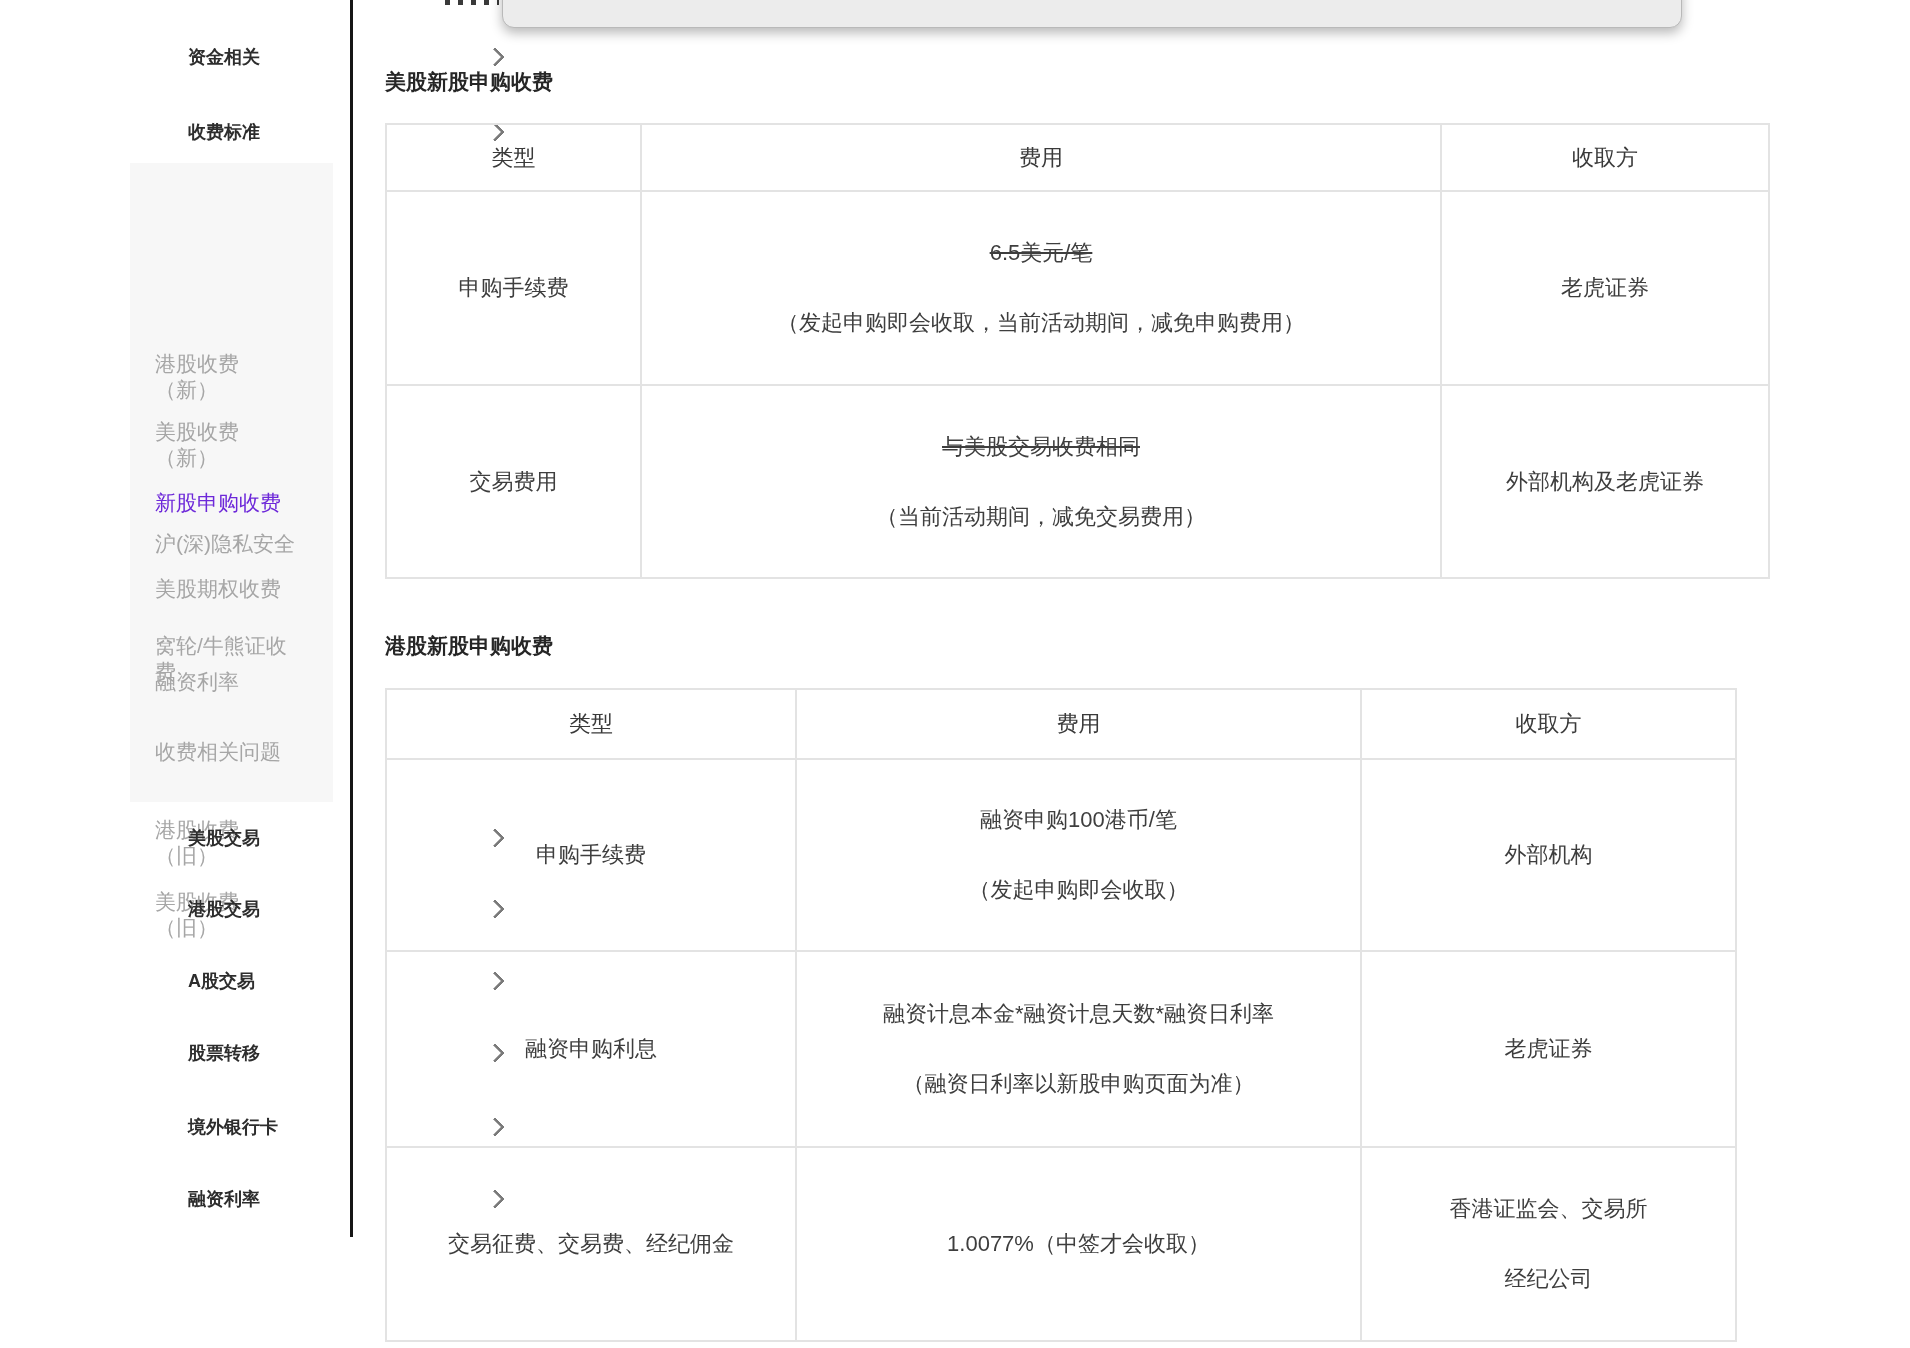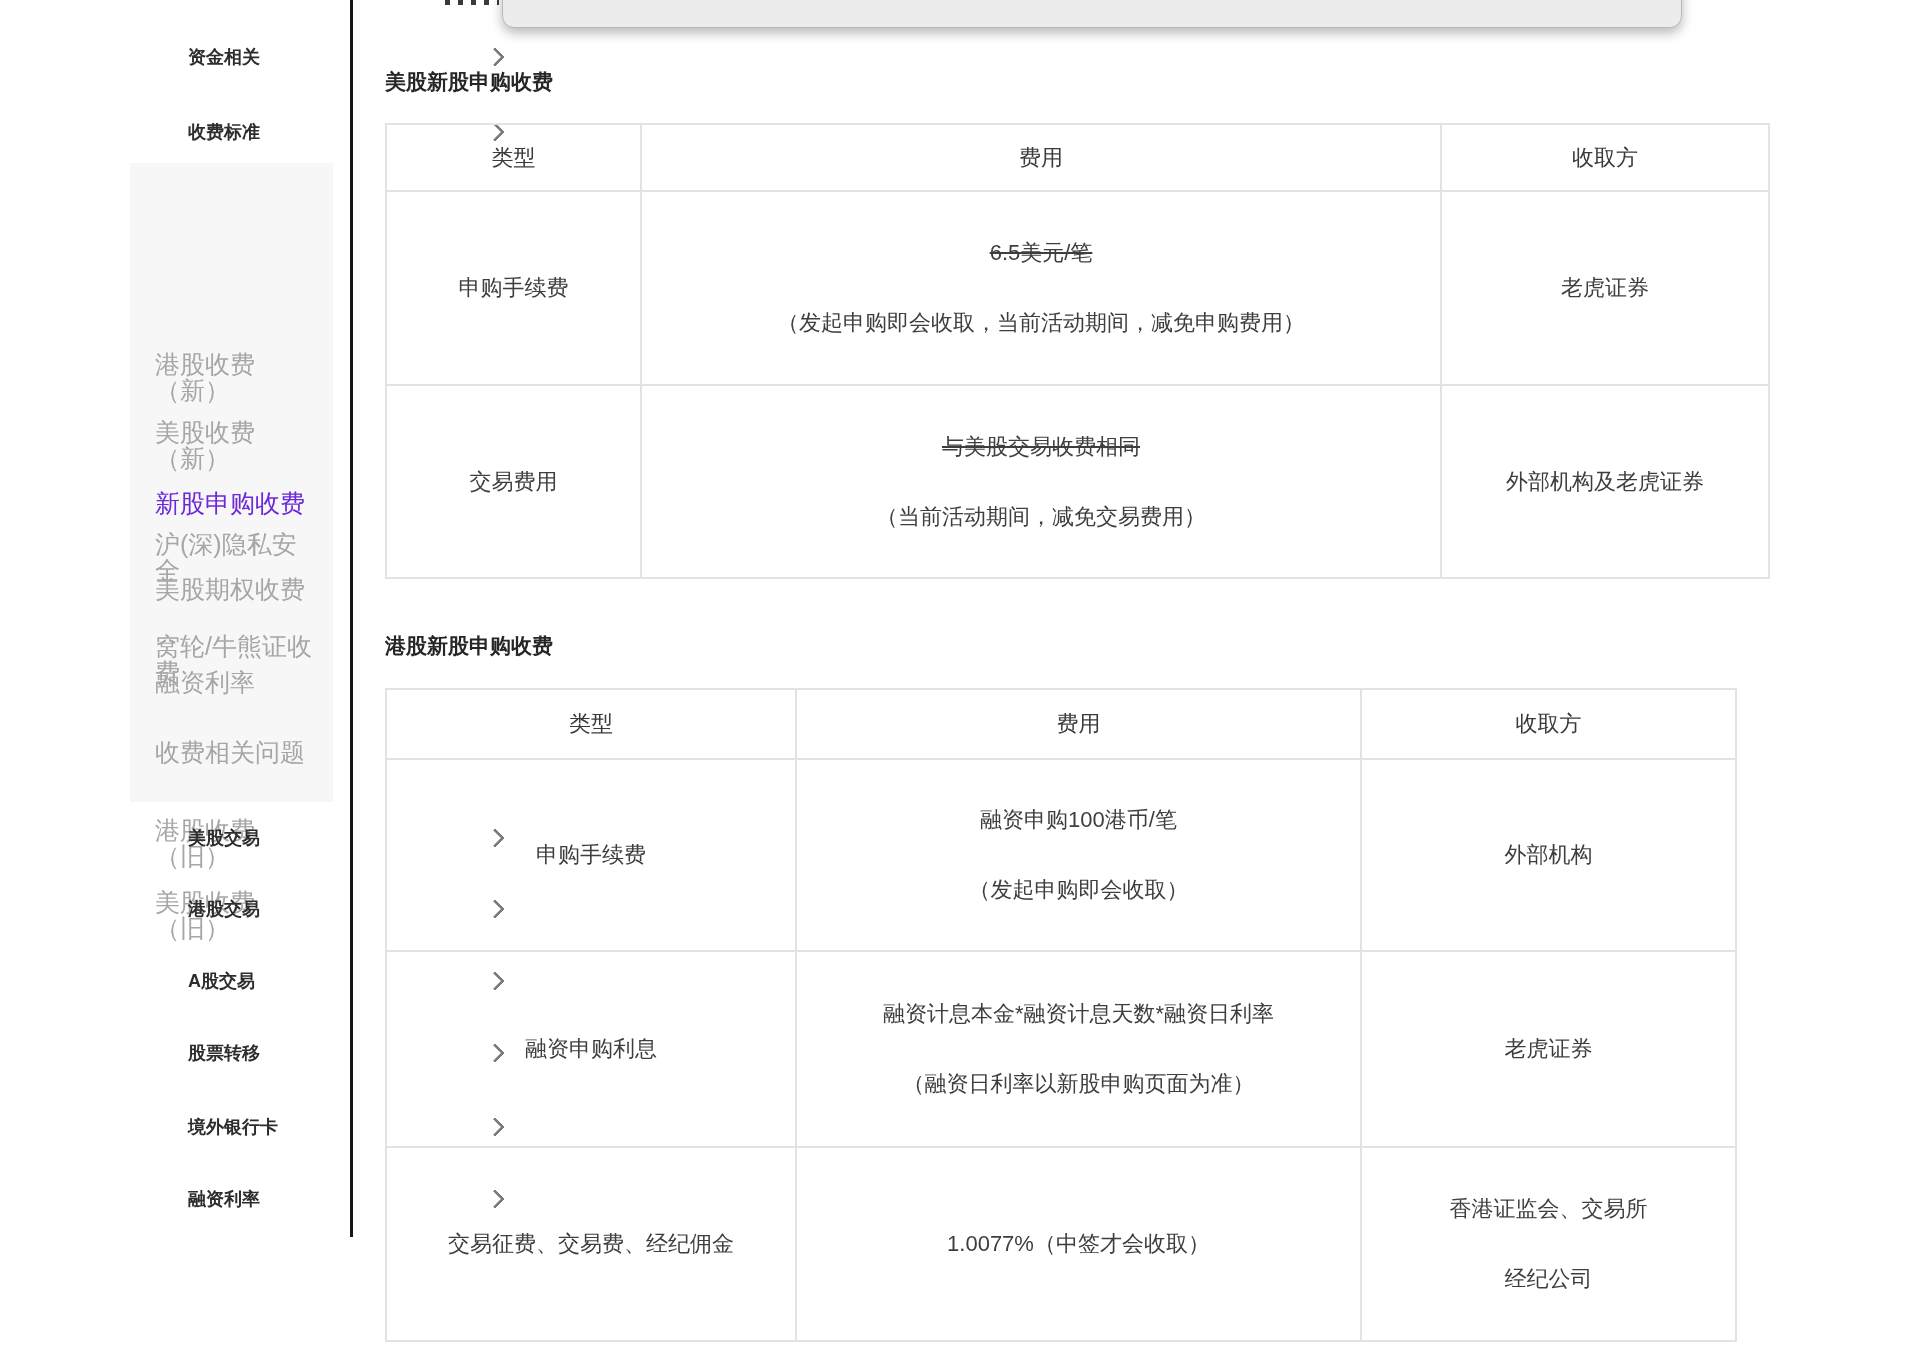--- a/index.html
+++ b/index.html
@@ -8,21 +8,21 @@
 
   
   .side-item{position:absolute;left:150px;height:30px;line-height:30px;
              font-size:18px;font-weight:700;color:#2d2d2d;white-space:nowrap;cursor:pointer;margin-left:38px;}
   .chev{position:absolute;left:300px;top:8px;width:11px;height:11px;
         border-top:3px solid #7a7a7a;border-right:3px solid #7a7a7a;
         transform:rotate(45deg);border-radius:1px;}
   .side-item .lbl{display:inline-block;min-width:140px;}
 
   .submenu{position:absolute;left:130px;top:163px;width:203px;height:639px;background:#f7f7f7;}
-  .sub-item{position:absolute;left:25px;width:160px;font-size:25px;line-height:26px;
+  .sub-item{position:absolute;left:25px;width:160px;font-size:21px;line-height:26px;
             color:#a6a6a6;white-space:pre-line;cursor:pointer;}
   .sub-item.active{color:#6d28d9;font-weight:400;}
 
   .vline{position:absolute;left:350px;top:0;width:3px;height:1237px;background:#161616;}
 
   
   .toast{position:absolute;left:502px;top:-22px;width:1178px;height:48px;background:#ececec;
          border:1px solid #b9b9b9;border-radius:12px;box-shadow:0 5px 12px rgba(0,0,0,0.28);}
   .clip-frag{position:absolute;left:445px;top:0;width:54px;height:5px;overflow:hidden;
              background:repeating-linear-gradient(90deg,#3a3a3a 0 5px,transparent 5px 13px);}

